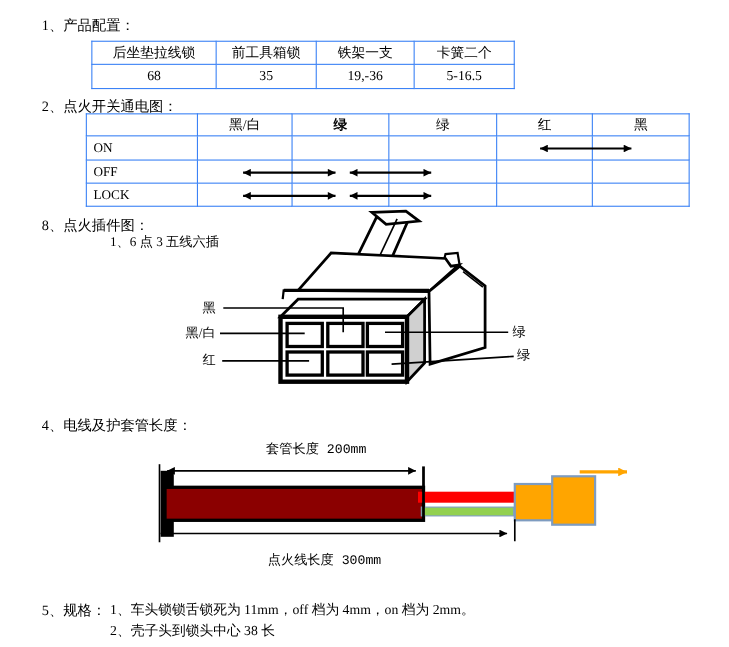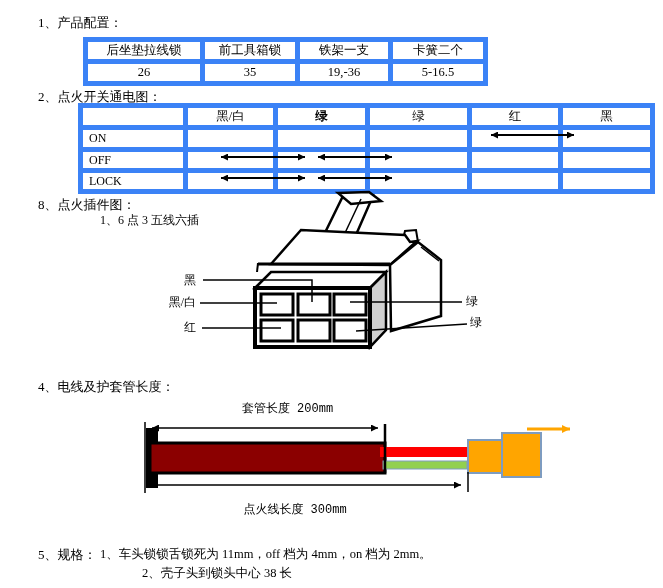--- a/index.html
+++ b/index.html
@@ -3,42 +3,42 @@
 <meta charset="utf-8">
 <style>
   html,body{margin:0;padding:0;}
   body{width:663px;height:588px;background:#ffffff;position:relative;
        font-family:"Liberation Serif","DejaVu Serif",serif;color:#000;}
   .abs{position:absolute;}
   .heading{font-size:13px;white-space:nowrap;}
   .note{font-size:12px;white-space:nowrap;}
   .lbl{font-size:12px;white-space:nowrap;line-height:13px;}
   table{border-collapse:collapse;table-layout:fixed;}
-  td{border:5px solid #3b82f6;font-size:12.5px;text-align:center;padding:0;
+  td{border:1px solid #3b82f6;font-size:12.5px;text-align:center;padding:0;
      overflow:hidden;white-space:nowrap;margin-top:36px;}
   #tbl2 td.rowlbl{text-align:left;padding-left:6px;font-size:12px;}
   #tbl2 td.boldhead{font-weight:bold;}
   svg{position:absolute;left:0;top:0;pointer-events:none;}
   .dim-label{font-size:12px;text-align:center;white-space:nowrap;font-family:Liberation Mono, monospace;}
 </style>
 </head>
 <body>
 
 <div class="abs heading" style="left:38px;top:14px;text-align:right;">1、产品配置：</div>
 
 <table id="tbl1" class="abs" style="left:83px;top:37px;">
   <tbody>
       <tr style="height:21px;">
     <td style="width:112px;">后坐垫拉线锁</td>
     <td style="width:90px;">前工具箱锁</td>
     <td style="width:88px;">铁架一支</td>
     <td style="width:90px;">卡簧二个</td>
   </tr>
   <tr style="height:22px;">
-    <td>26</td>
+    <td>68</td>
     <td>35</td>
     <td>19,-36</td>
     <td>5-16.5</td>
   </tr>
 </tbody>
   </table>
 
 <div class="abs heading" style="left:38px;top:88px;">2、点火开关通电图：</div>
 
 <table id="tbl2" class="abs" style="left:78px;top:103px;">
@@ -78,21 +78,21 @@
 </tbody>
   </table>
 
 <div class="abs heading" style="left:38px;top:196px;">8、点火插件图：</div>
 <div class="abs note" style="left:100px;top:212px;">1、6 点 3 五线六插</div>
 
 <div class="abs heading" style="left:38px;top:378px;">4、电线及护套管长度：</div>
 
 <div class="abs heading" style="left:38px;top:546px;">5、规格：</div>
 <div class="abs note" style="left:100px;top:546px;font-size:12.5px;">1、车头锁锁舌锁死为 11mm，off 档为 4mm，on 档为 2mm。</div>
-<div class="abs note" style="left:100px;top:565px;font-size:12.5px;margin-left:42px;">2、壳子头到锁头中心 38 长</div>
+<div class="abs note" style="left:100px;top:565px;font-size:12.5px;">2、壳子头到锁头中心 38 长</div>
 
 <svg width="663" height="588" viewBox="0 0 663 588">
   <defs>
     <marker id="ah" viewBox="0 0 10 10" refX="10" refY="5" markerWidth="9" markerHeight="7" markerUnits="userSpaceOnUse" orient="auto-start-reverse">
       <path d="M0,0 L10,5 L0,10 Z" fill="#000"></path>
     </marker>
     <marker id="ahO" viewBox="0 0 10 10" refX="10" refY="5" markerWidth="9" markerHeight="8" markerUnits="userSpaceOnUse" orient="auto-start-reverse">
       <path d="M0,0 L10,5 L0,10 Z" fill="#FFA500"></path>
     </marker>
   </defs>

